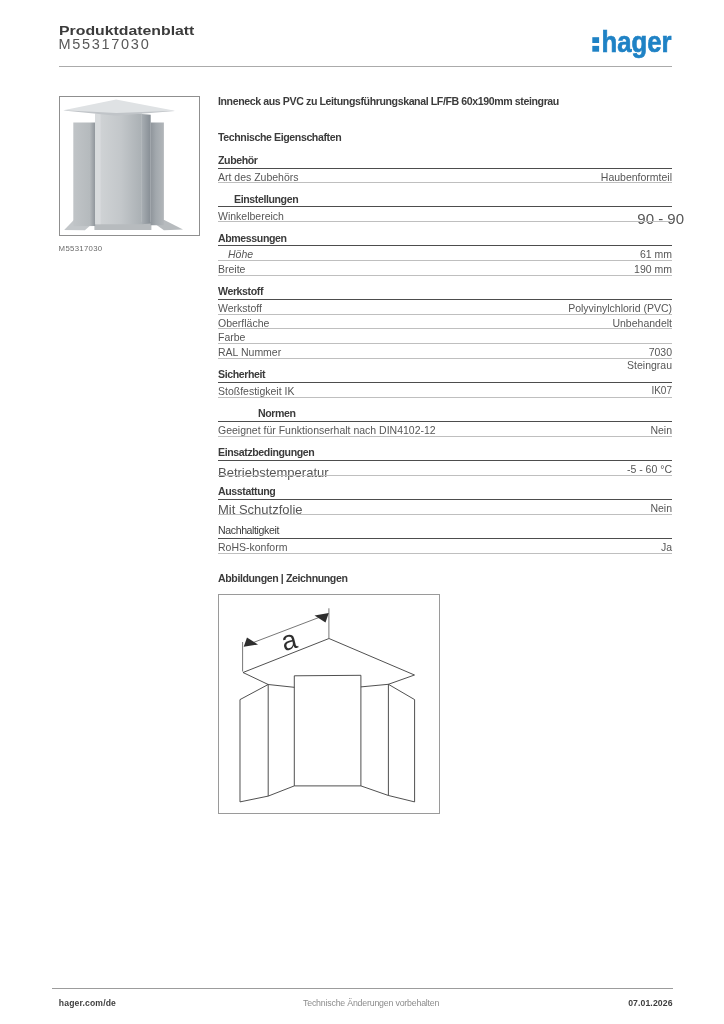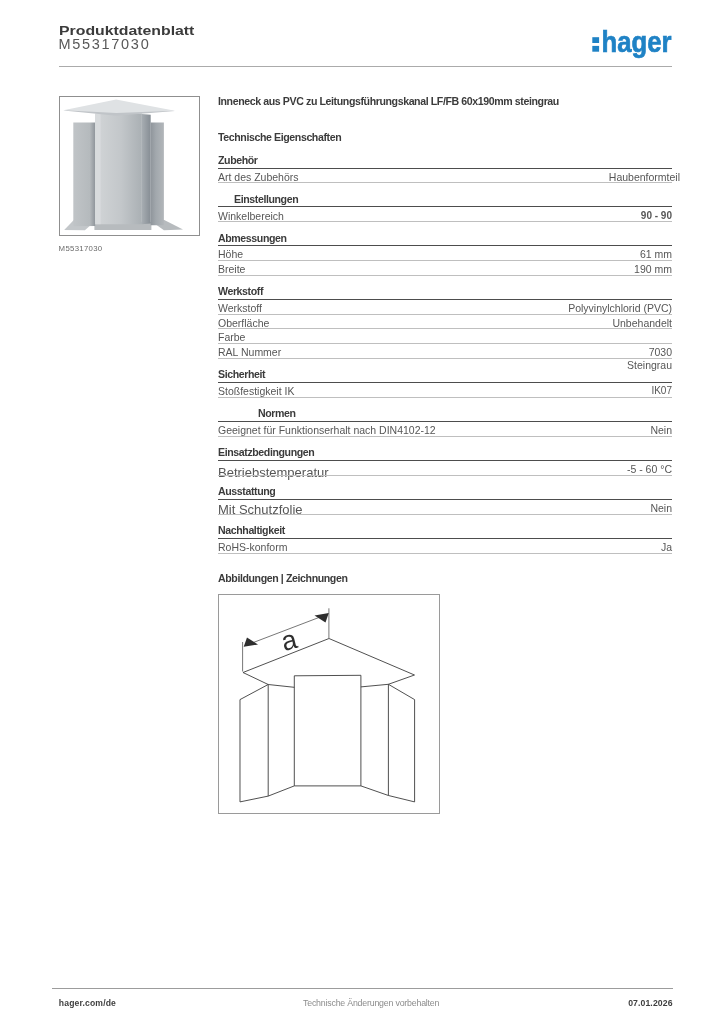--- a/index.html
+++ b/index.html
@@ -77,32 +77,32 @@
 
 <div class="t" style="left:218px;top:408.3px;font-size:10.6px;font-weight:bold;color:#3b3b3b;letter-spacing:-0.4px;margin-left:40px;">Normen</div>
 <div class="ln" style="left:218px;top:421.1px;width:454px;background:#4d4d4d;"></div>
 
 <div class="t" style="left:218px;top:447.2px;font-size:10.6px;font-weight:bold;color:#3b3b3b;letter-spacing:-0.4px;">Einsatzbedingungen</div>
 <div class="ln" style="left:218px;top:460.0px;width:454px;background:#4d4d4d;"></div>
 
 <div class="t" style="left:218px;top:486.2px;font-size:10.6px;font-weight:bold;color:#3b3b3b;letter-spacing:-0.4px;">Ausstattung</div>
 <div class="ln" style="left:218px;top:498.9px;width:454px;background:#4d4d4d;"></div>
 
-<div class="t" style="left:218px;top:525.1px;font-size:10.6px;font-weight:bold;color:#3b3b3b;letter-spacing:-0.4px;">Nachhaltigkeit</div>
+<div class="t" style="left:218px;top:525.1px;font-size:10.6px;font-weight:normal;color:#3b3b3b;letter-spacing:-0.4px;">Nachhaltigkeit</div>
 <div class="ln" style="left:218px;top:537.9px;width:454px;background:#4d4d4d;"></div>
 
 <div class="t" style="left:218px;top:171.5px;font-size:10.5px;color:#565656;">Art des Zubehörs</div>
-<div class="t" style="right:44px;top:171.5px;font-size:10.5px;color:#565656;">Haubenformteil</div>
+<div class="t" style="right:52px;top:171.5px;font-size:10.5px;color:#565656;">Haubenformteil</div>
 <div class="ln" style="left:218px;top:182.2px;width:454px;background:#bfbfbf;"></div>
 
 <div class="t" style="left:218px;top:210.5px;font-size:10.5px;color:#565656;">Winkelbereich</div>
-<div class="t" style="right:52px;top:210.5px;font-size:10px;color:#565656;font-weight:bold;">90 - 90</div>
+<div class="t" style="right:40px;top:210.5px;font-size:15px;color:#565656;">90 - 90</div>
 <div class="ln" style="left:218px;top:221.2px;width:454px;background:#bfbfbf;"></div>
 
-<div class="t" style="left:218px;top:249.4px;font-size:10.5px;color:#565656;">Höhe</div>
+<div class="t" style="left:228px;top:249.4px;font-size:10.5px;color:#565656;font-style:italic;">Höhe</div>
 <div class="t" style="right:52px;top:249.4px;font-size:10.5px;color:#565656;">61 mm</div>
 <div class="ln" style="left:218px;top:260.1px;width:454px;background:#bfbfbf;"></div>
 
 <div class="t" style="left:218px;top:264.1px;font-size:10.5px;color:#565656;">Breite</div>
 <div class="t" style="right:52px;top:264.1px;font-size:10.5px;color:#565656;">190 mm</div>
 <div class="ln" style="left:218px;top:274.8px;width:454px;background:#bfbfbf;"></div>
 
 <div class="t" style="left:218px;top:303.1px;font-size:10.5px;color:#565656;">Werkstoff</div>
 <div class="t" style="right:52px;top:303.1px;font-size:10.5px;color:#565656;">Polyvinylchlorid (PVC)</div>
 <div class="ln" style="left:218px;top:313.8px;width:454px;background:#bfbfbf;"></div>

